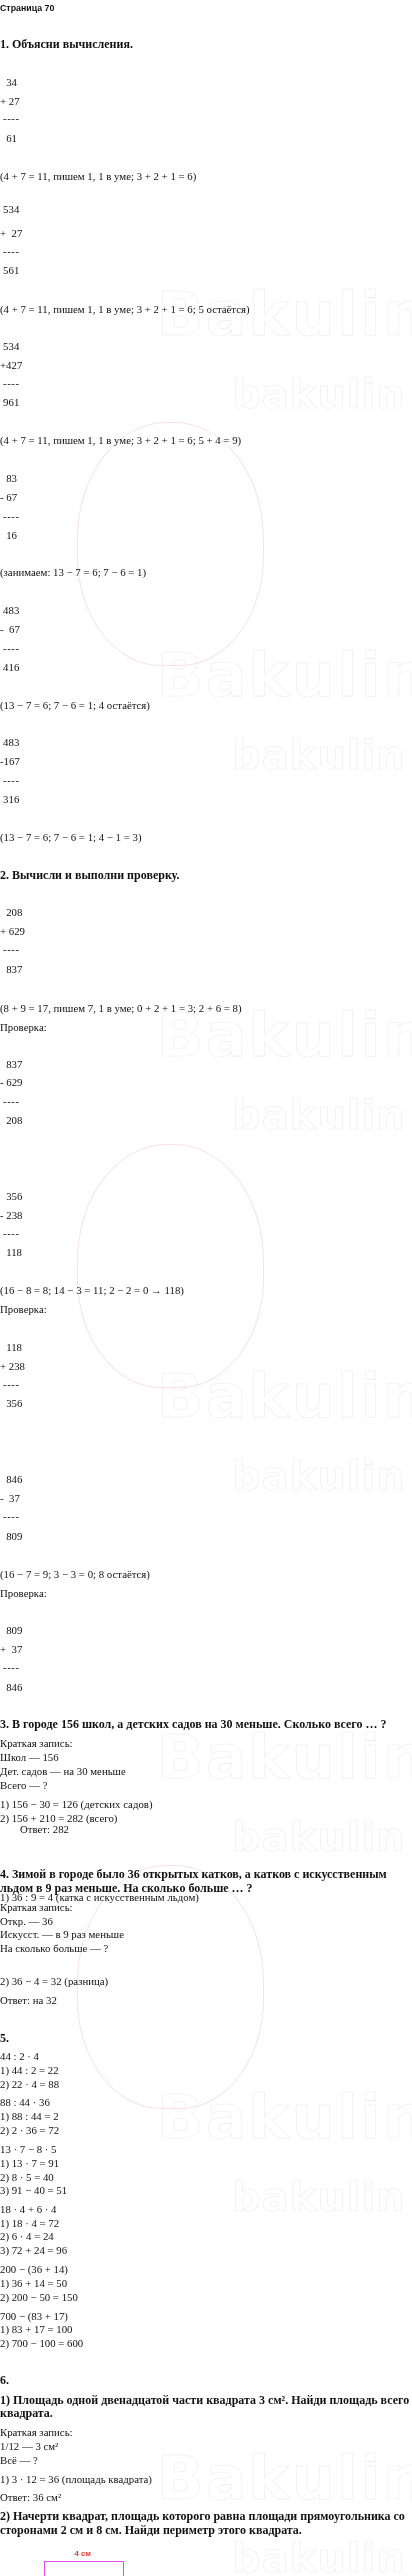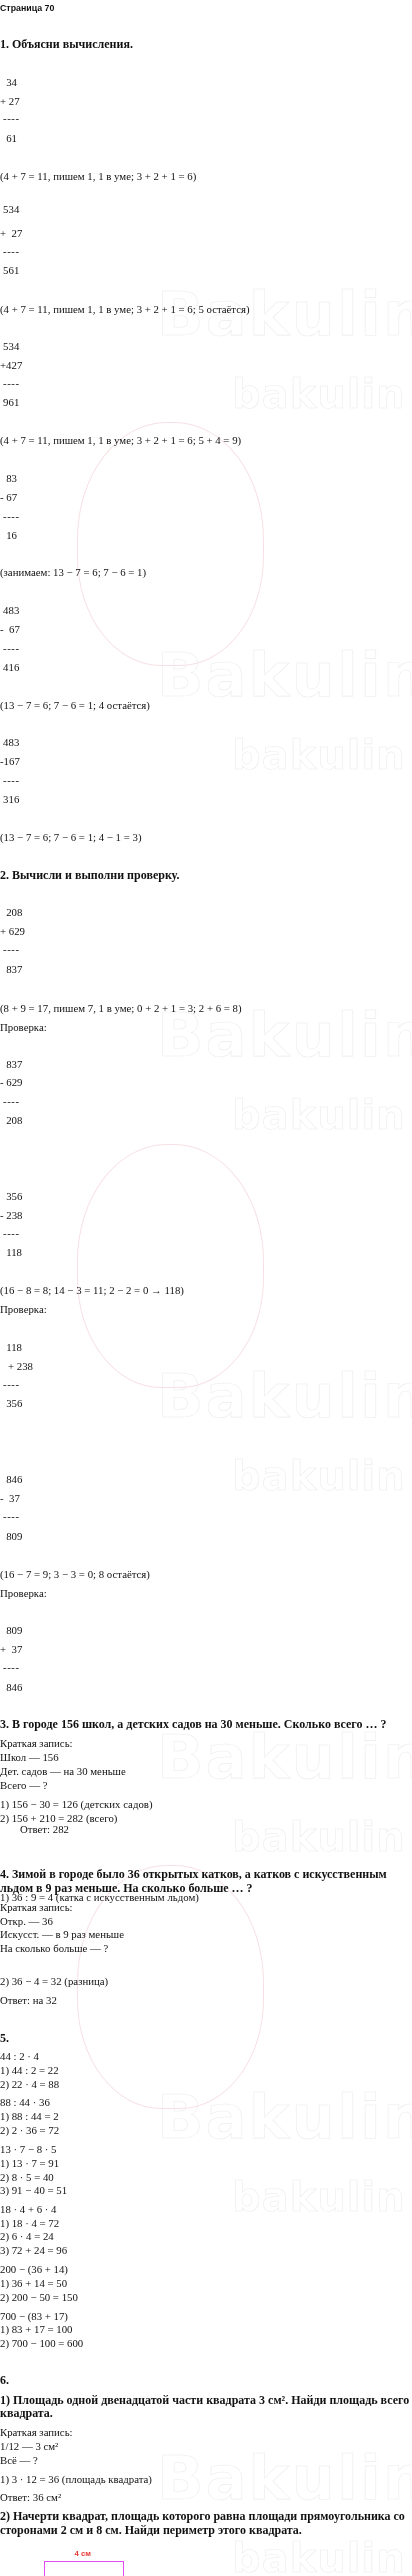--- a/index.html
+++ b/index.html
@@ -119,21 +119,21 @@
   </div>
 
   <div>
     <div class="ln" style="left:6.2px; top:1190px;">356</div>
     <div class="ln" style="top:1209px;">- 238</div>
     <div class="ln dash" style="left:3.1px; top:1227px;">----</div>
     <div class="ln" style="left:6.2px; top:1246px;">118</div>
     <div class="ln" style="top:1284px;">(16 − 8 = 8; 14 − 3 = 11; 2 − 2 = 0 → 118)</div>
     <div class="ln" style="top:1303px;">Проверка:</div>
     <div class="ln" style="left:6.2px; top:1341px;">118</div>
-    <div class="ln" style="top:1360px;padding-left:8px;">+ 238</div>
+    <div class="ln" style="top:1360px;">+ 238</div>
     <div class="ln dash" style="left:3.1px; top:1378px;">----</div>
     <div class="ln" style="left:6.2px; top:1397px;">356</div>
   </div>
 
   <div>
     <div class="ln" style="left:6.2px; top:1473px;">846</div>
     <div class="ln" style="top:1492px; white-space:pre;">-  37</div>
     <div class="ln dash" style="left:3.1px; top:1510px;">----</div>
     <div class="ln" style="left:6.2px; top:1530px;">809</div>
     <div class="ln" style="top:1568px;">(16 − 7 = 9; 3 − 3 = 0; 8 остаётся)</div>

